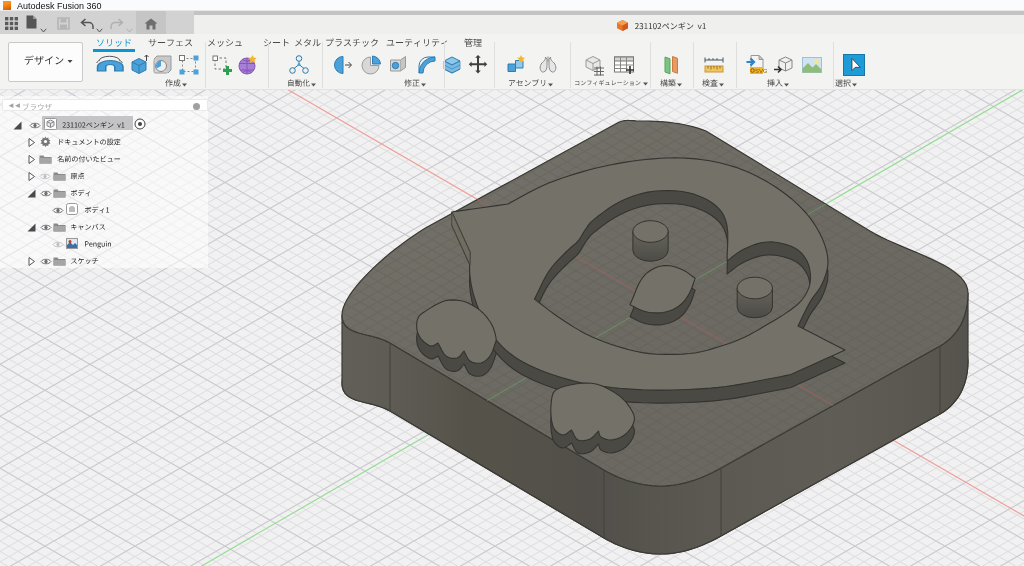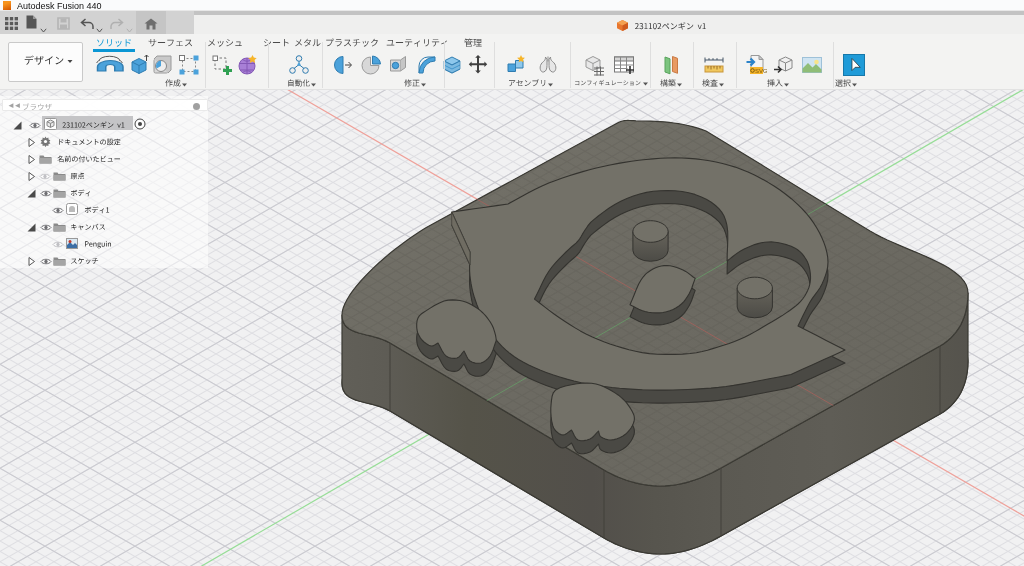--- a/index.html
+++ b/index.html
@@ -1,19 +1,19 @@
 <!DOCTYPE html>
 <html><head><meta charset="utf-8"><style>
 *{margin:0;padding:0;box-sizing:border-box}
 html,body{font-family:"Liberation Sans",sans-serif;width:1024px;height:566px;overflow:hidden;background:#f1f1f1}
 </style></head><body>
 <div style="position:relative;width:1024px;height:566px">
   <div style="position:absolute;left:0;top:0;width:1024px;height:11px;background:#fafbfc;border-bottom:1px solid #e8e8e8">
     <div style="position:absolute;left:3px;top:1px;width:8px;height:9px;background:linear-gradient(160deg,#f7941e 30%,#d35400)"></div>
-    <div style="position:absolute;left:17px;top:1px;font-size:9px;color:#111">Autodesk Fusion 440</div>
+    <div style="position:absolute;left:17px;top:1px;font-size:9px;color:#111">Autodesk Fusion 360</div>
   </div>
   <div style="position:absolute;left:0;top:11px;width:1024px;height:23px;background:#efefee">
     <div style="position:absolute;left:194px;top:0;width:830px;height:3.5px;background:#c3c3c3"></div>
     <div style="position:absolute;left:0;top:0;width:194px;height:23px;background:#d2d2d2">
       <div style="position:absolute;left:5px;top:5px"><svg width="13" height="13" viewBox="0 0 13 13">
             <g fill="#5a5a5a">
               <rect width="3.4" height="3.4"></rect>
               <rect x="4.8" width="3.4" height="3.4"></rect>
               <rect x="9.6" width="3.4" height="3.4"></rect>
               <rect y="4.8" width="3.4" height="3.4"></rect>

